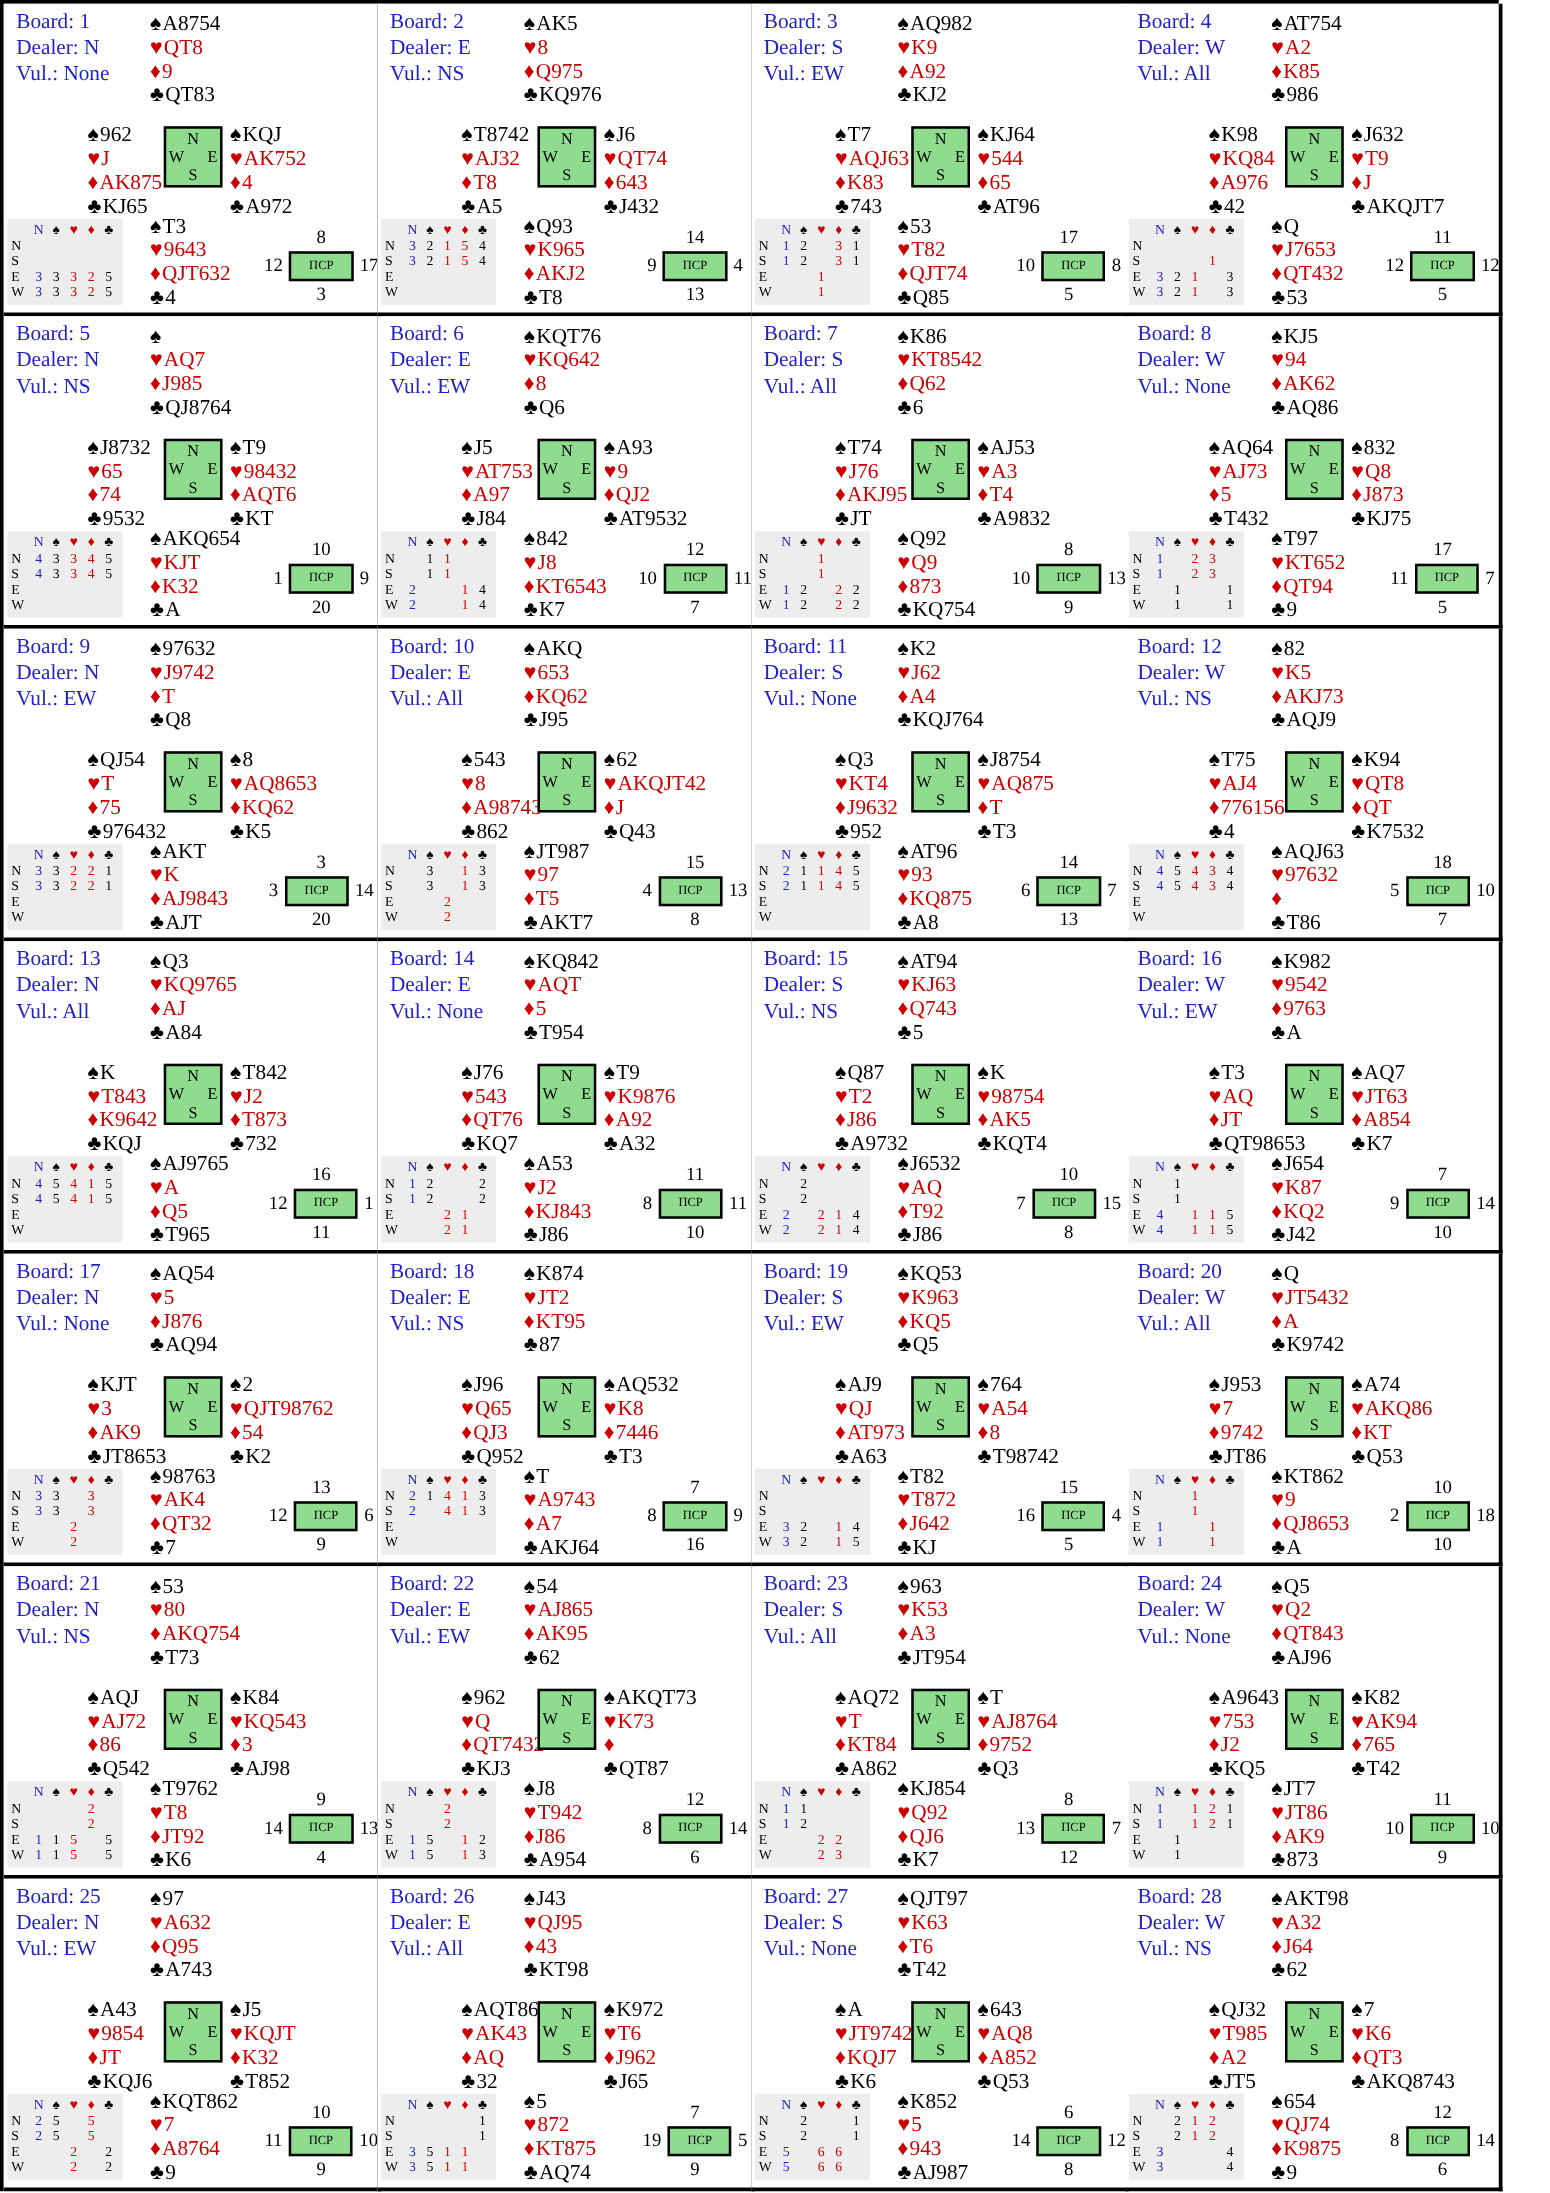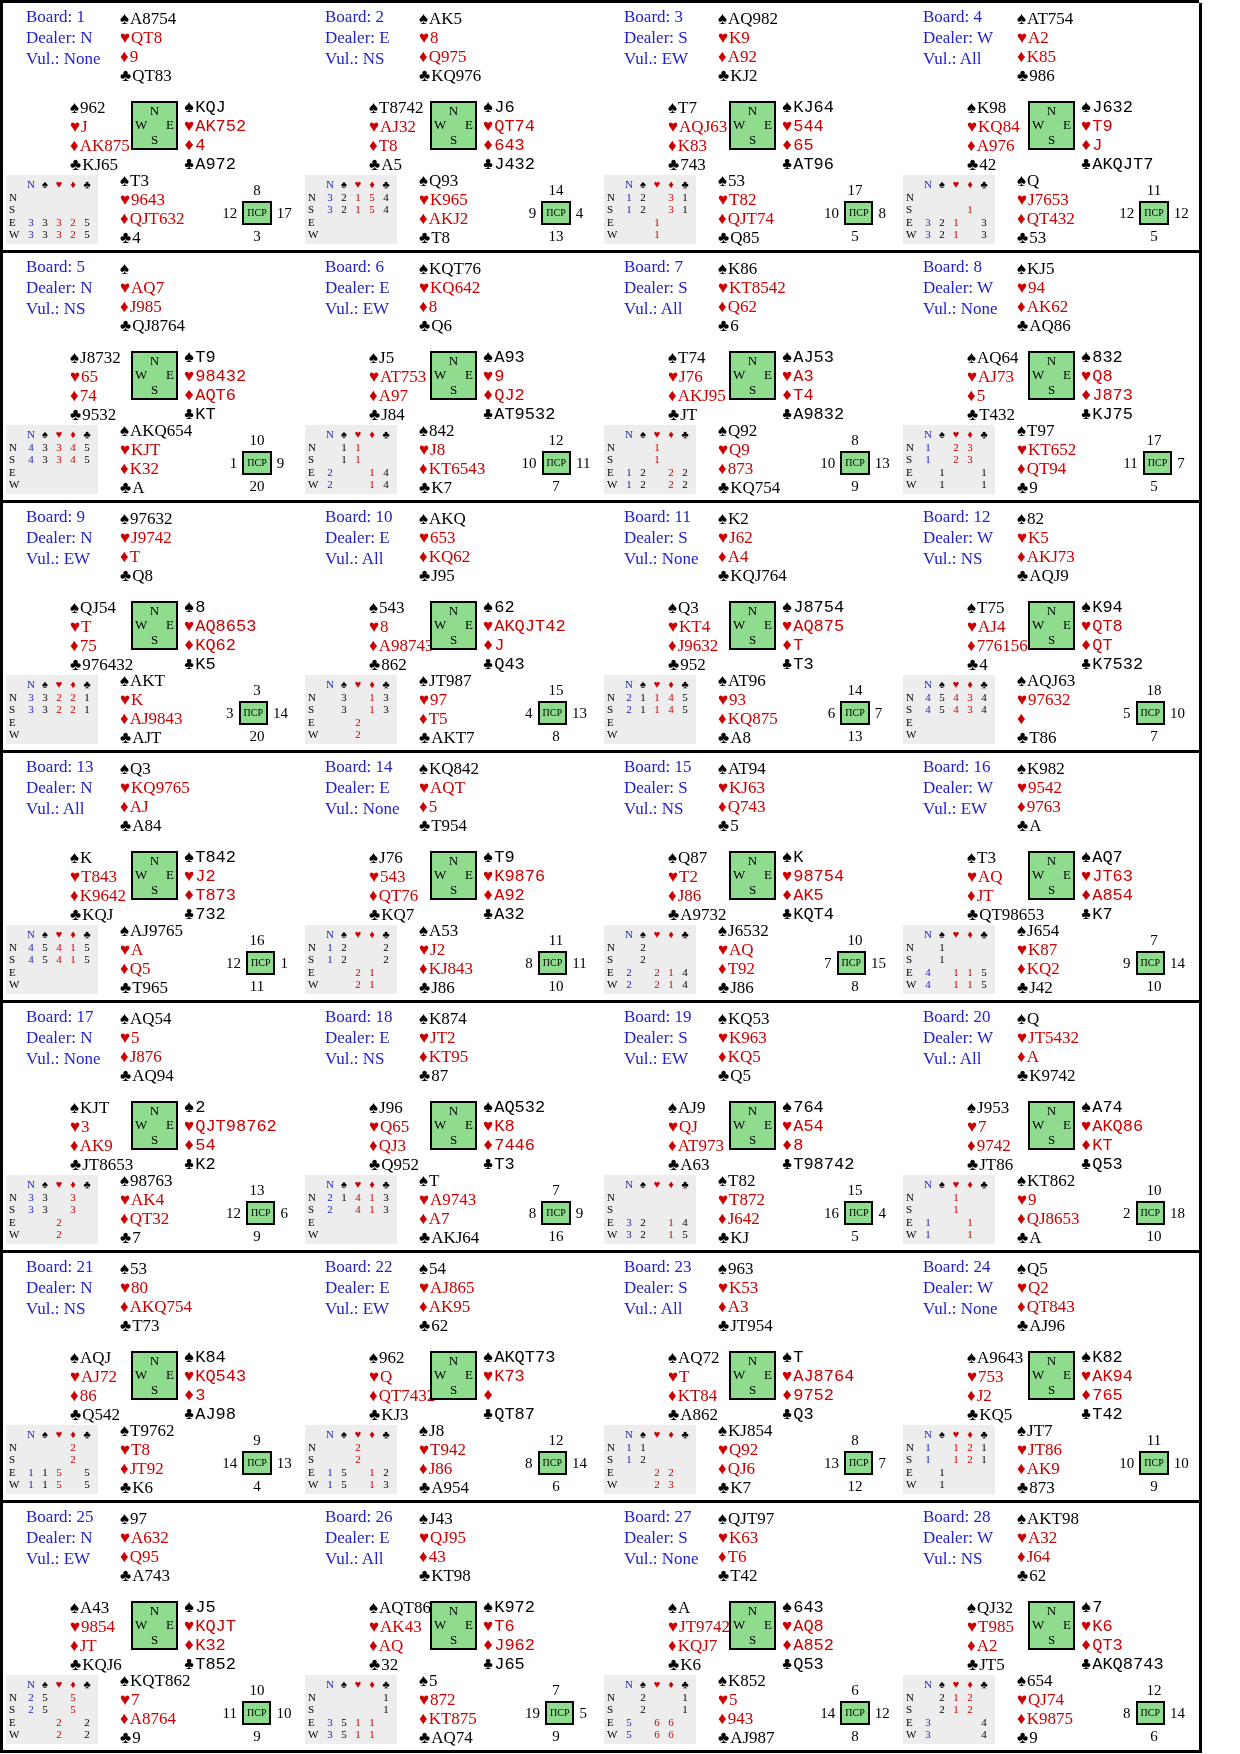--- a/index.html
+++ b/index.html
@@ -12,26 +12,26 @@
     position:absolute; top:0; left:0;
     display:grid; grid-template-columns:repeat(4,299px);
     border-top:3px solid #000; border-left:3px solid #000;
     background:#fff;
   }
   .cell {
     position:relative; width:299px; height:247px;
     border-right:3px solid #000; border-bottom:3px solid #000;
     overflow:hidden; background:#fff;
   }
-  .info { position:absolute; left:23px; top:3px; color:var(--blue); font-size:17px; line-height:21px; white-space:nowrap; }
+  .info { position:absolute; left:10px; top:3px; color:var(--blue); font-size:17px; line-height:21px; white-space:nowrap; }
   .hand { position:absolute; font-size:17px; line-height:19px; white-space:nowrap; }
   .hand .sr { height:19px; }
   .hand-n { left:117px; top:6px; }
   .hand-w { left:67px; top:95px; }
-  .hand-e { left:181px; top:95px;font-family:Liberation Mono, monospace; }
+  .hand-e { left:181px; top:95px; }
   .hand-s { left:117px; top:168px; }
   .red { color:var(--red); }
   .blue { color:var(--blue); }
   .sy { display:inline-block; margin-right:1px; }
   .compass {
     position:absolute; left:128px; top:98px; width:47px; height:49px;
     background:var(--green); border:2px solid #000; box-sizing:border-box;
     font-size:13px;
   }
   .cN { position:absolute; top:0px; left:50%; transform:translateX(-50%); }
@@ -44,21 +44,21 @@
     display:inline-grid; grid-template-columns:15px 14px 14px 14px 14px 14px;
     font-size:11px; line-height:12.5px; text-align:center;
   }
   .dd span { display:block; }
   .dd .rl { text-align:left; }
   .hcp { position:absolute; left:212px; top:178px; width:84px; font-size:15px; line-height:18px; }
   .h-top,.h-bot { text-align:center; }
   .h-mid { display:flex; align-items:center; justify-content:center; gap:5px; margin:2px 0; }
   .h-box {
     background:var(--green); border:2px solid #000; box-sizing:border-box;
-    font-size:10px; padding:5px 3px; line-height:10px;
+    font-size:10px; padding:5px 14px; line-height:10px;
   }
 </style>
 </head>
 <body>
 
 <div id="grid">
   <div class="cell">
     <div class="info">
       <div><span>Board:</span> <span>1</span></div>
       <div><span>Dealer:</span> <span>N</span></div>

